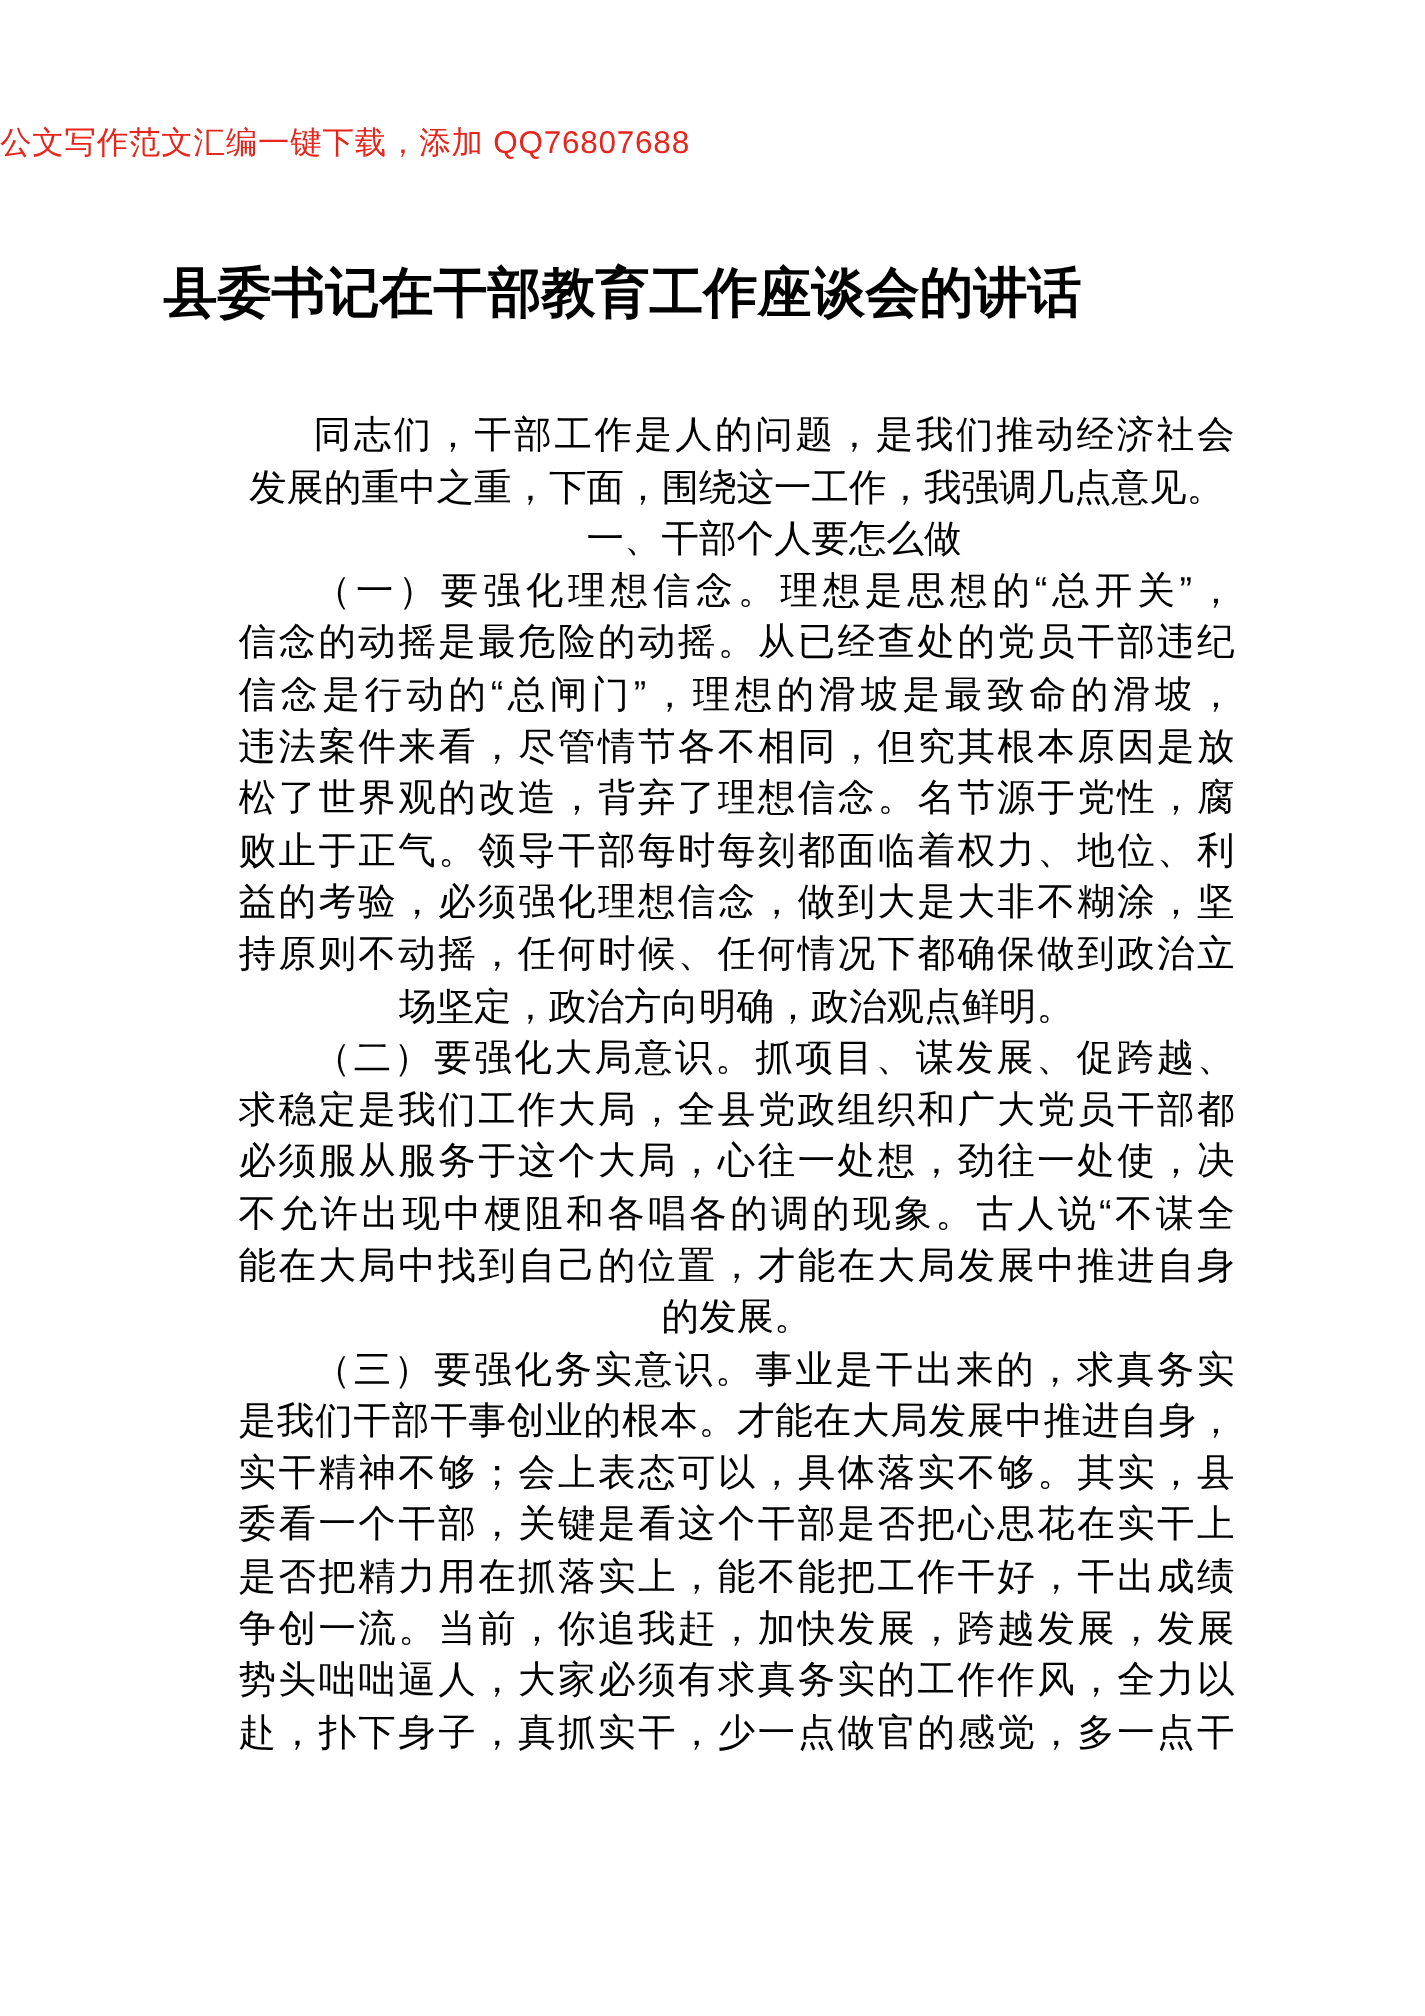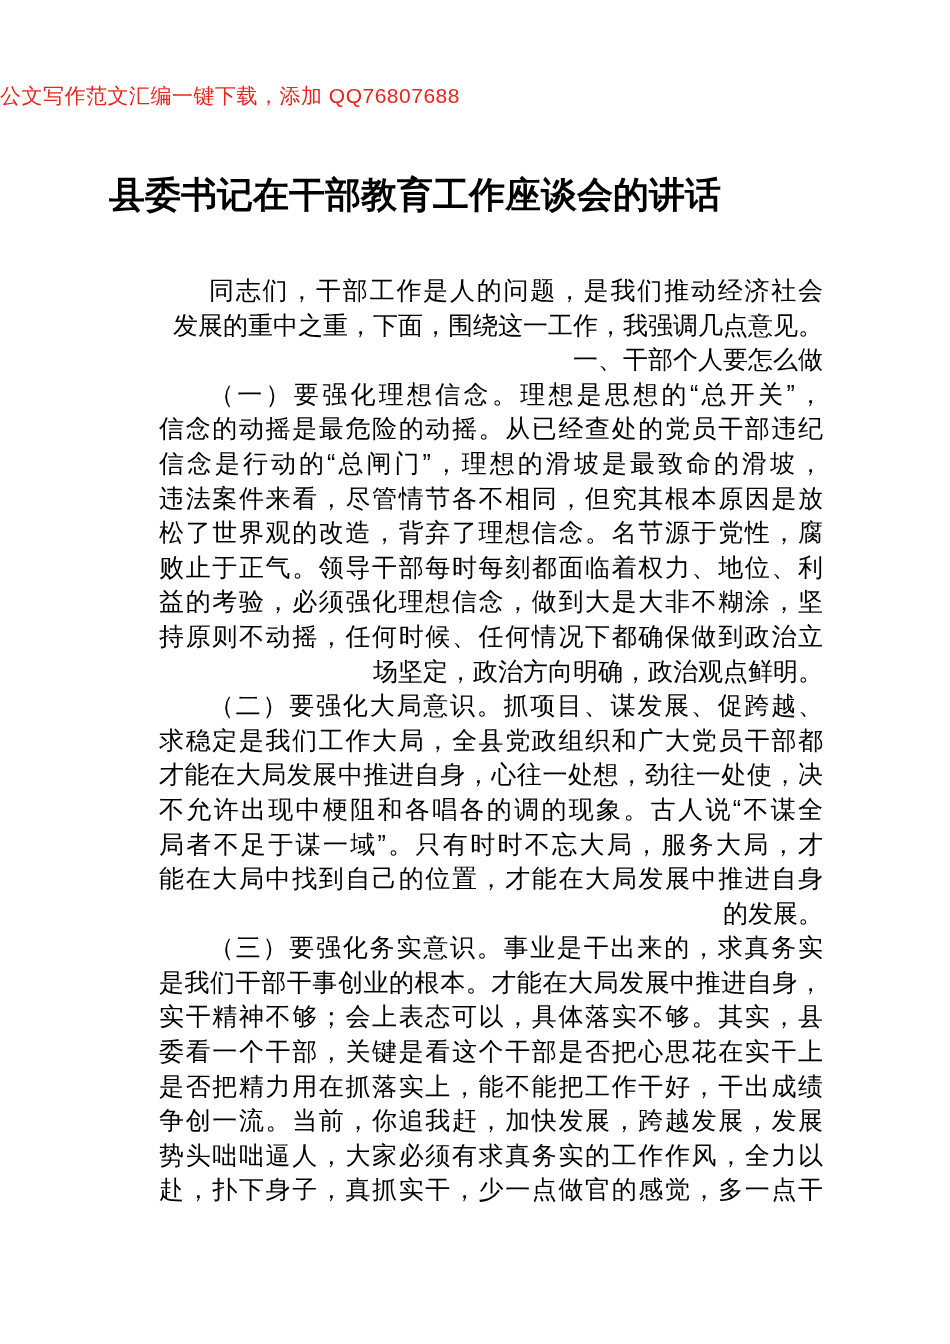--- a/index.html
+++ b/index.html
@@ -32,21 +32,21 @@
     position: absolute;
     top: 273px; left: 143px; width: 664px;
     font-size: 25px;
     line-height: 34.6px;
     color: #000000;
     word-break: keep-all;
     margin-left: 16px;
   }
   .bl {
     width: 664px;
-    text-align: right;
+    text-align: center;
     white-space: normal;
   }
   .bl.j {
     text-align: justify;
     text-align-last: justify;
   }
   .bl.ind { text-indent: 2em; }
 </style>
 </head>
 <body>
@@ -63,23 +63,22 @@
   <div class="bl j">信念的动摇是最危险的动摇。从已经查处的党员干部违纪</div>
   <div class="bl j">信念是行动的“总闸门”，理想的滑坡是最致命的滑坡，</div>
   <div class="bl j">违法案件来看，尽管情节各不相同，但究其根本原因是放</div>
   <div class="bl j">松了世界观的改造，背弃了理想信念。名节源于党性，腐</div>
   <div class="bl j">败止于正气。领导干部每时每刻都面临着权力、地位、利</div>
   <div class="bl j">益的考验，必须强化理想信念，做到大是大非不糊涂，坚</div>
   <div class="bl j">持原则不动摇，任何时候、任何情况下都确保做到政治立</div>
   <div class="bl">场坚定，政治方向明确，政治观点鲜明。</div>
   <div class="bl ind j">（二）要强化大局意识。抓项目、谋发展、促跨越、</div>
   <div class="bl j">求稳定是我们工作大局，全县党政组织和广大党员干部都</div>
-  <div class="bl j">才能在大局发展中推进自身，心往一处想，劲往一处使，决</div>
+  <div class="bl j">必须服从服务于这个大局，心往一处想，劲往一处使，决</div>
   <div class="bl j">不允许出现中梗阻和各唱各的调的现象。古人说“不谋全</div>
-  <div class="bl j">局者不足于谋一域”。只有时时不忘大局，服务大局，才</div>
   <div class="bl j">能在大局中找到自己的位置，才能在大局发展中推进自身</div>
   <div class="bl">的发展。</div>
   <div class="bl ind j">（三）要强化务实意识。事业是干出来的，求真务实</div>
   <div class="bl j">是我们干部干事创业的根本。才能在大局发展中推进自身，</div>
   <div class="bl j">实干精神不够；会上表态可以，具体落实不够。其实，县</div>
   <div class="bl j">委看一个干部，关键是看这个干部是否把心思花在实干上</div>
   <div class="bl j">是否把精力用在抓落实上，能不能把工作干好，干出成绩</div>
   <div class="bl j">争创一流。当前，你追我赶，加快发展，跨越发展，发展</div>
   <div class="bl j">势头咄咄逼人，大家必须有求真务实的工作作风，全力以</div>
   <div class="bl j">赴，扑下身子，真抓实干，少一点做官的感觉，多一点干</div>

